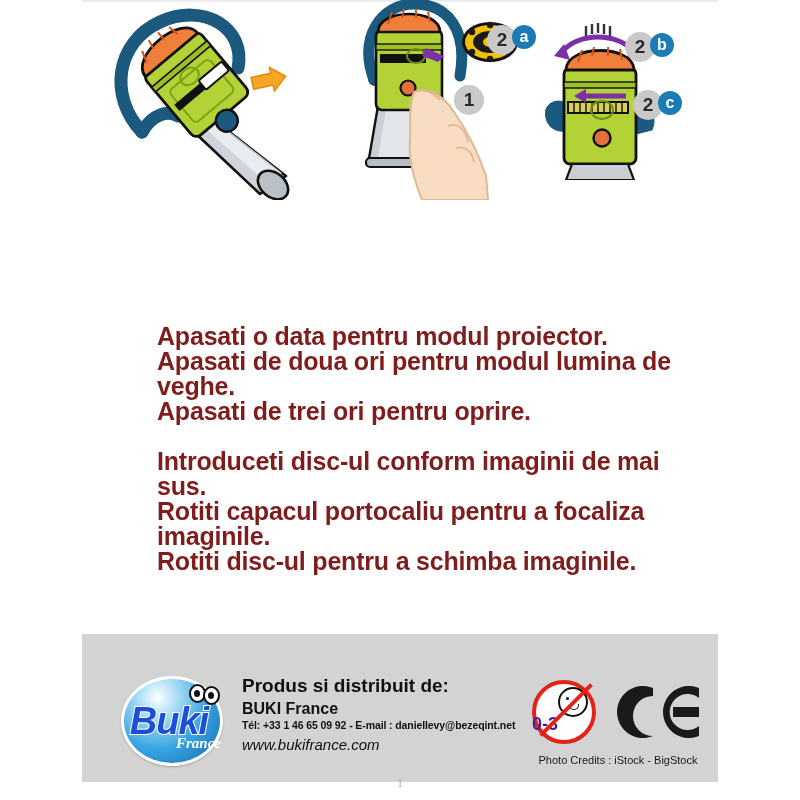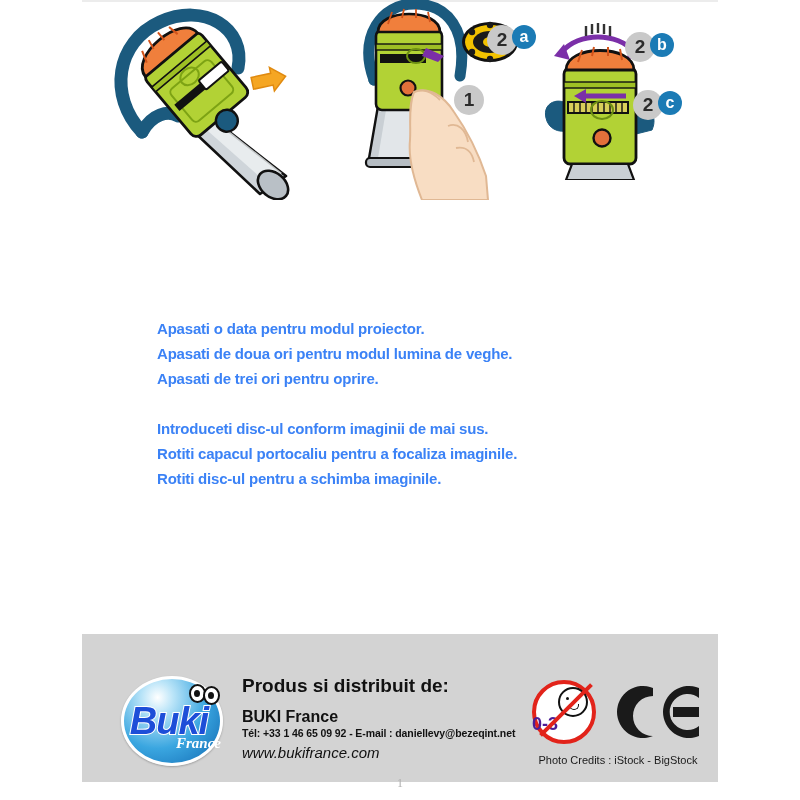--- a/index.html
+++ b/index.html
@@ -27,22 +27,22 @@
     font-family:"Liberation Sans", sans-serif;
   }
   .badge-let{
     position:absolute;width:24px;height:24px;border-radius:50%;
     background:#1b7bb5;color:#fff;font-weight:bold;font-size:16px;
     display:flex;align-items:center;justify-content:center;
   }
 
   
   .instructions{
-    position:absolute;left:157px;top:316px;width:520px;
-    color:#3b82f6;font-weight:bold;font-size:15px;line-height:25px;
+    position:absolute;left:157px;top:324px;width:520px;
+    color:#7f1d1d;font-weight:bold;font-size:25px;line-height:25px;
     letter-spacing:-0.2px;
   }
   .instructions p{margin:0;}
   .instructions .gap{height:25px;}
 
   
   .footer{
     position:absolute;left:82px;top:634px;width:636px;height:148px;
     background:#d3d3d3;
   }
@@ -63,21 +63,21 @@
   }
   .buki-france{
     position:absolute;left:2px;top:63px;width:104px;text-align:right;
     font-size:15px;font-weight:bold;color:#ffffff;font-style:italic;font-family:Liberation Serif, serif;
   }
   .buki-eye{position:absolute;width:13px;height:15px;border-radius:50%;background:#fff;border:2px solid #111;}
   .buki-eye:after{content:"";position:absolute;left:3px;top:4px;width:6px;height:7px;border-radius:50%;background:#111;}
 
   .distrib{position:absolute;left:160px;top:40px;width:350px;color:#111;}
   .distrib .t1{font-size:19px;font-weight:bold;line-height:24px;}
-  .distrib .t2{font-size:16px;font-weight:bold;line-height:21px;margin-top:8px;}
+  .distrib .t2{font-size:16px;font-weight:bold;line-height:21px;margin-top:0;}
   .distrib .t3{font-size:10.5px;font-weight:bold;line-height:13.5px;letter-spacing:-0.1px;}
   .distrib .t4{font-size:15px;font-weight:normal;font-style:italic;line-height:19px;margin-top:2px;}
 
   .certs{position:absolute;left:440px;top:46px;width:190px;}
   .nosign{position:absolute;left:10px;top:0;width:64px;height:64px;}
   .nocircle{
     position:absolute;inset:0;border-radius:50%;border:4px solid #e2231a;background:#fff;
   }
   .noslash{
     position:absolute;left:-2px;top:28px;width:72px;height:4px;background:#e2231a;

